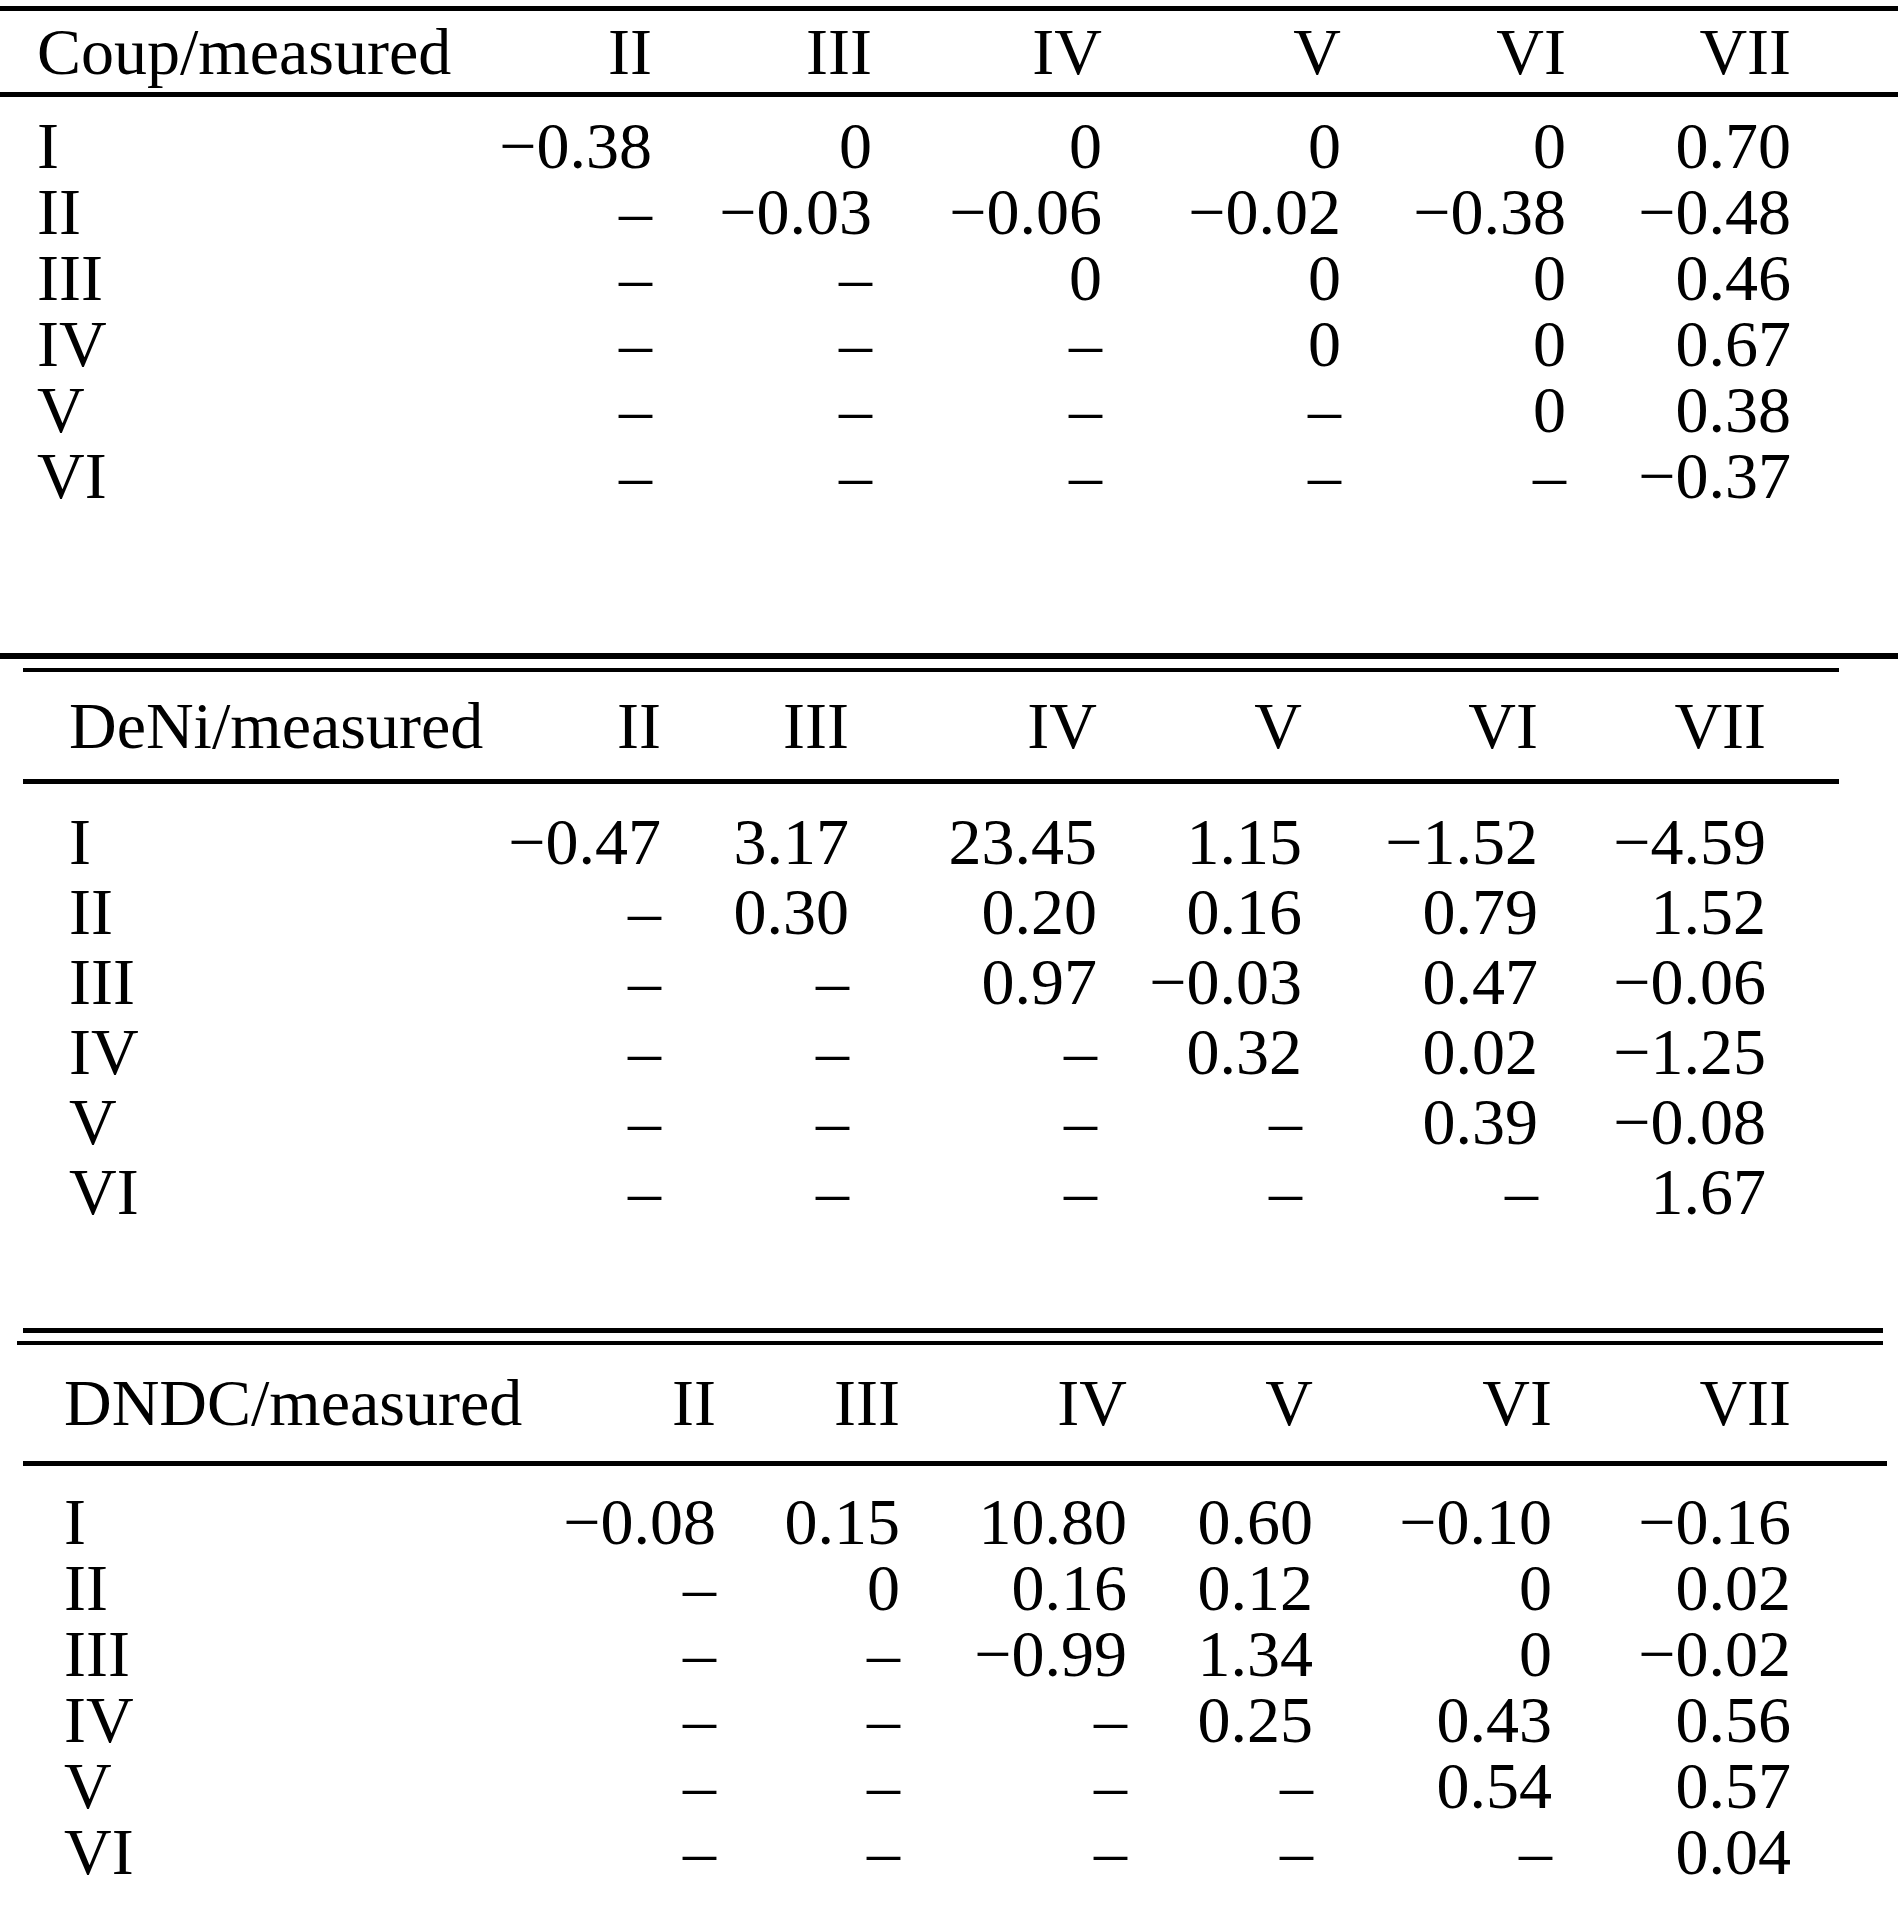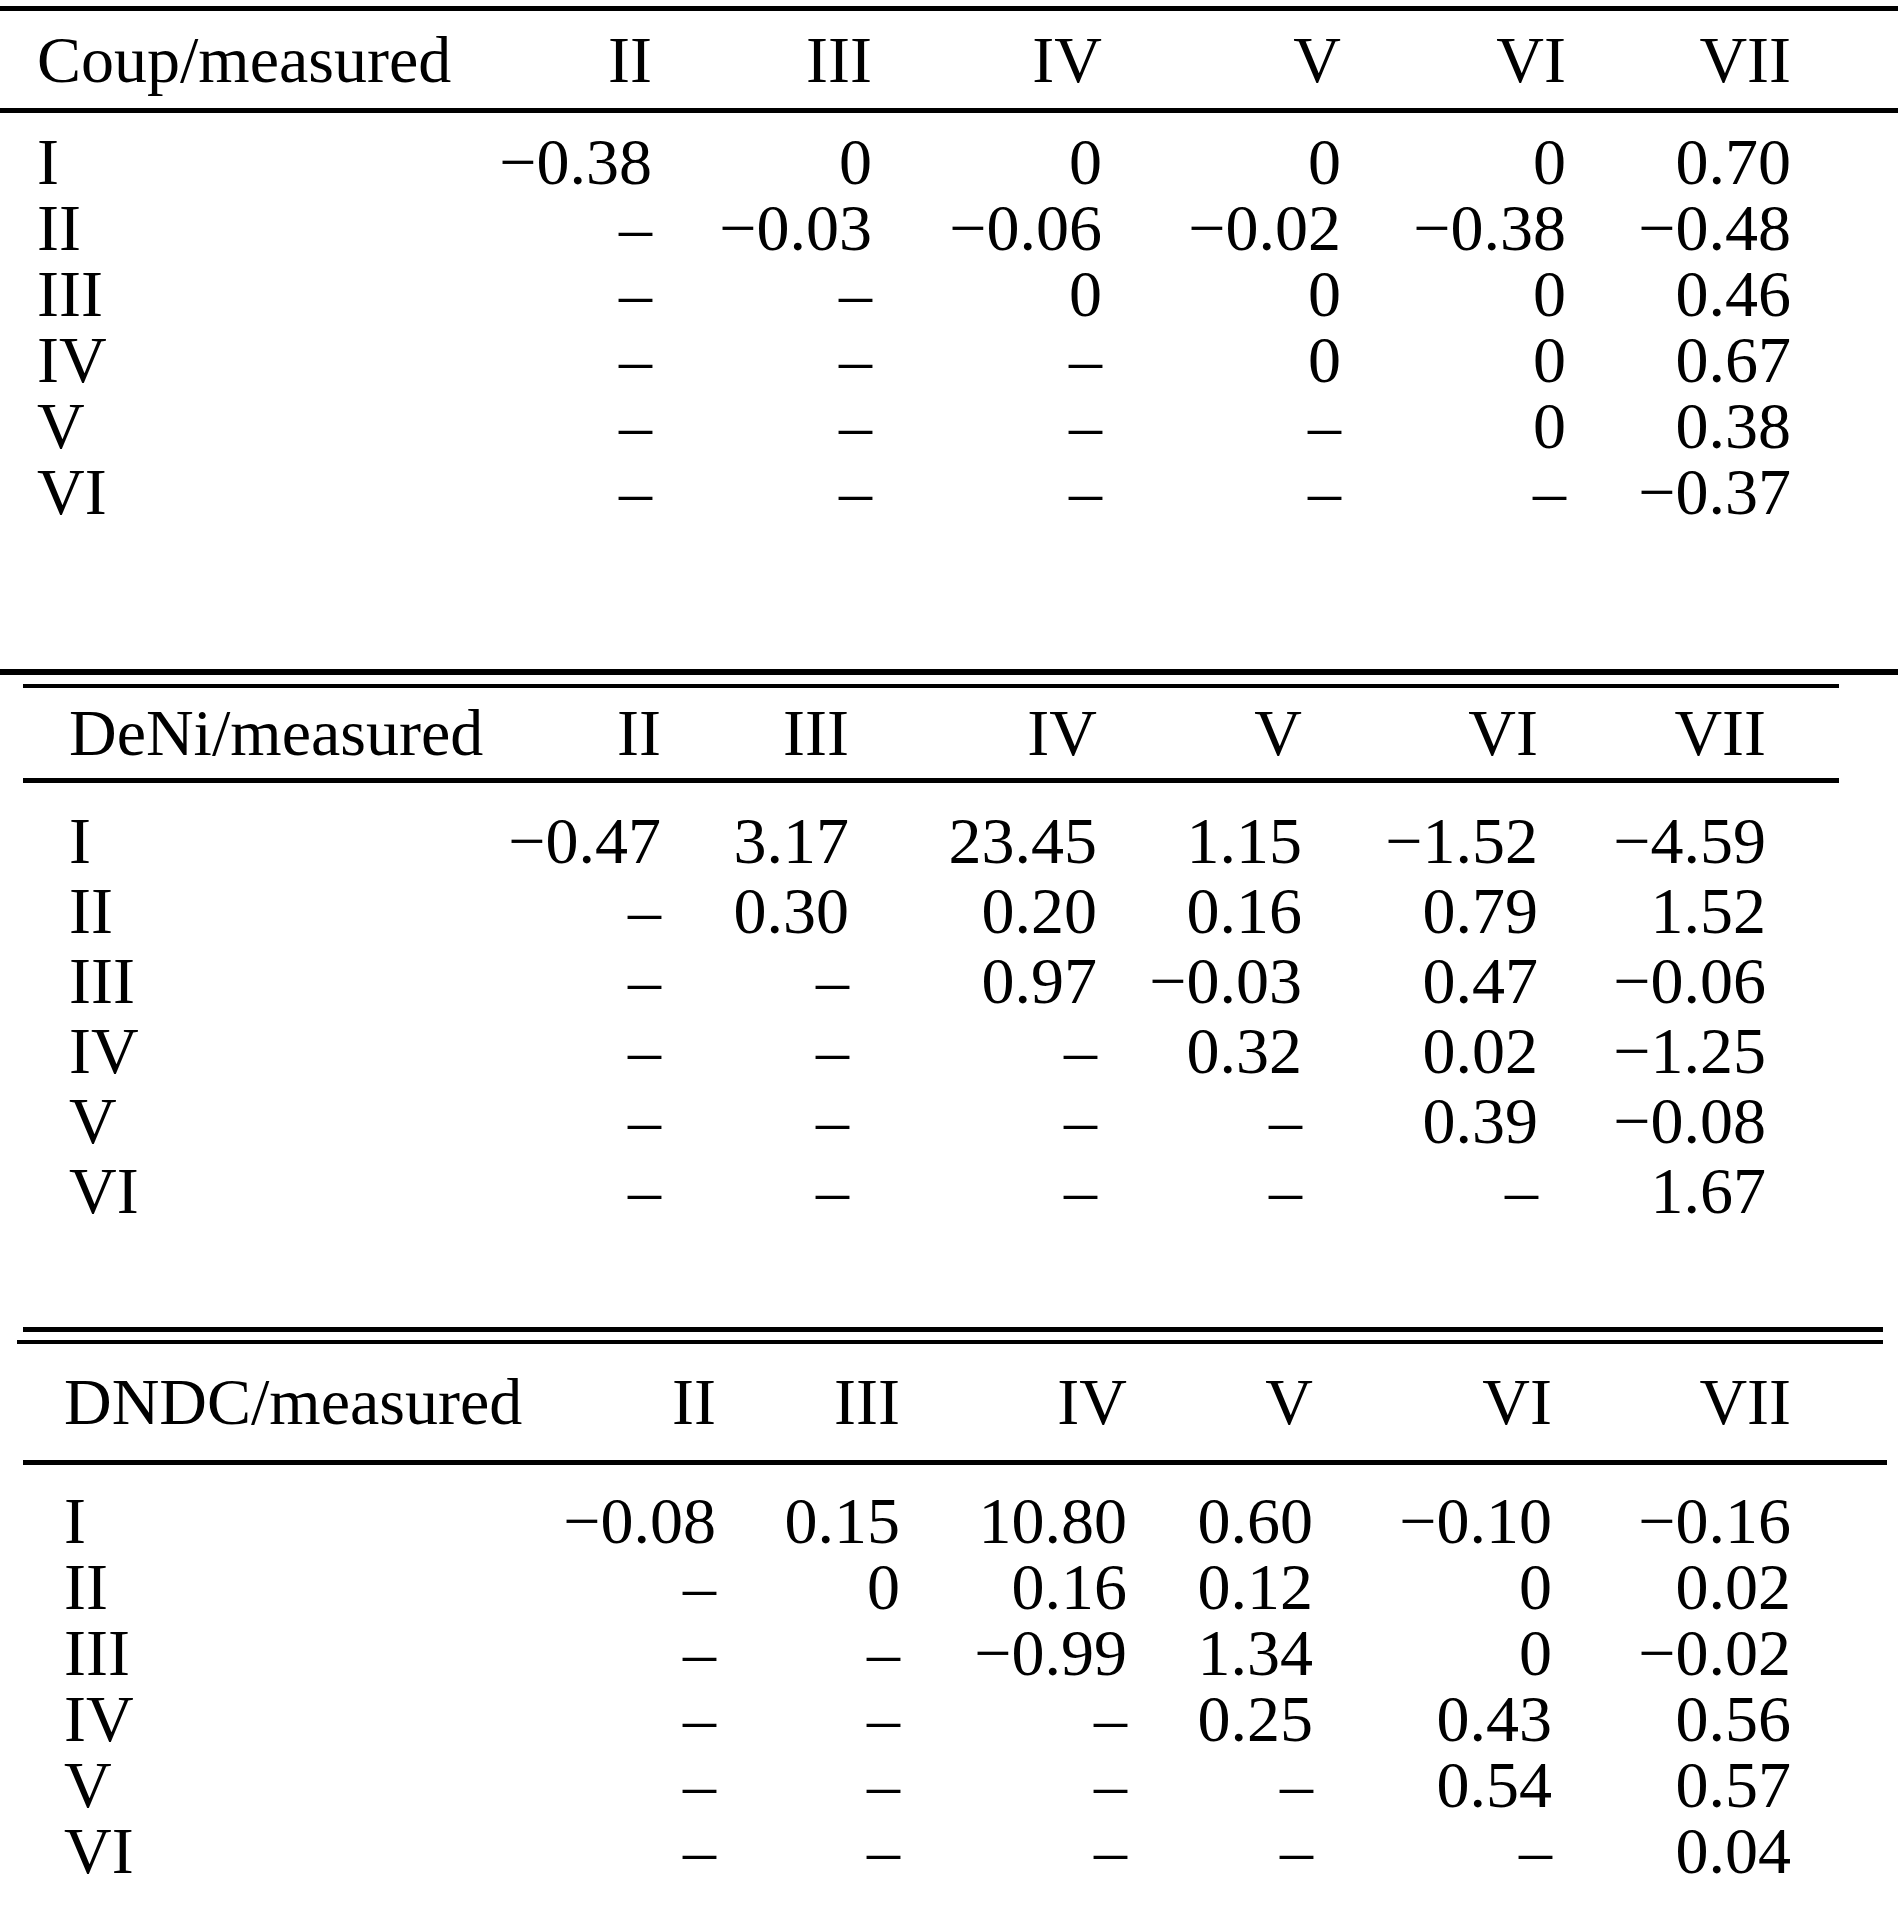--- a/index.html
+++ b/index.html
@@ -49,22 +49,22 @@
   table.g3{width:1768px;margin-left:23px;}
   .g3 col:nth-child(1){width:418px;}
   .g3 col:nth-child(2){width:275px;}
   .g3 col:nth-child(3){width:184px;}
   .g3 col:nth-child(4){width:227px;}
   .g3 col:nth-child(5){width:186px;}
   .g3 col:nth-child(6){width:239px;}
   .g3 col:nth-child(7){width:239px;}
   .g3 .label{padding-left:41px;}
 
-  #t1h th{height:97px;}
-  #t2h th{height:90px;}
+  #t1h th{height:81px;}
+  #t2h th{height:107px;}
   #t3h th{height:116px;}
   #t1b td{height:64px;}
   #t2b td{height:70px;}
   #t3b td{height:64px;}
   #t1b{margin-top:16.5px;}
   #t2b{margin-top:23px;}
   #t3b{margin-top:23px;}
 </style>
 </head>
 <body>

